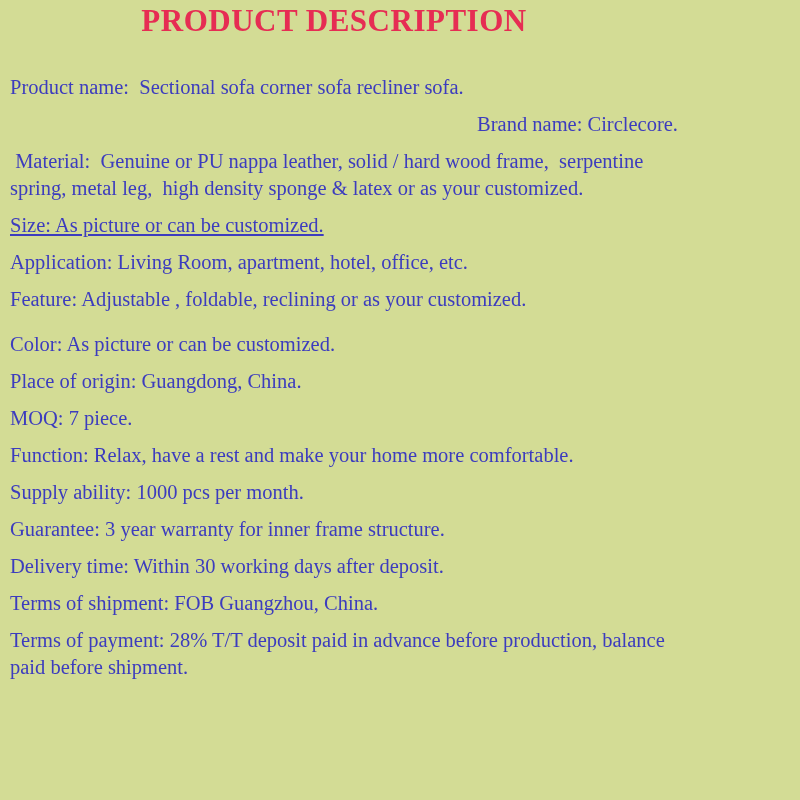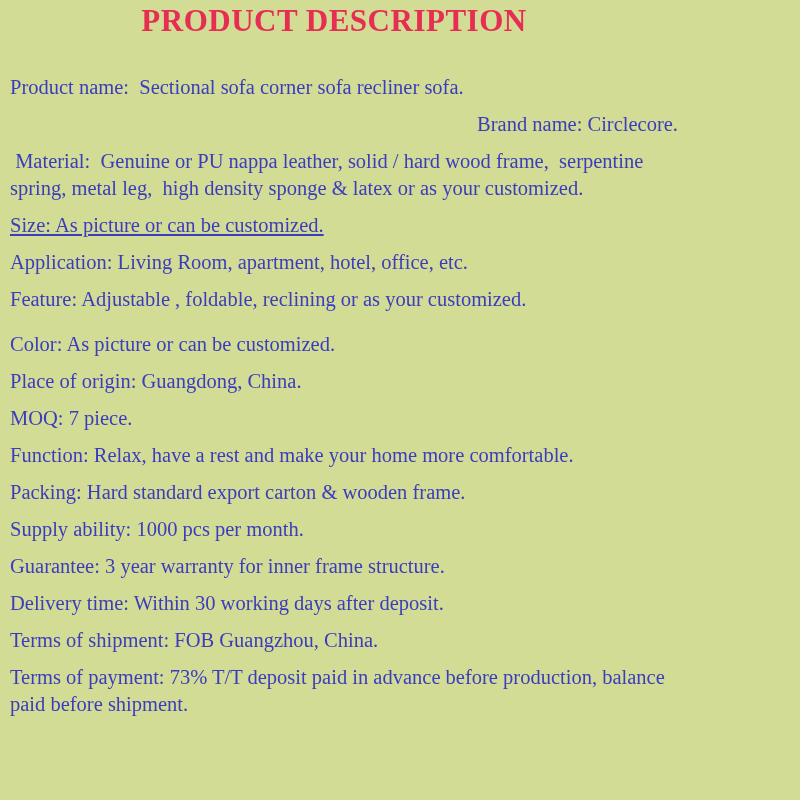--- a/index.html
+++ b/index.html
@@ -53,20 +53,19 @@
   <p class="spec-line" style="color: rgb(60, 60, 190);">Product name:  Sectional sofa corner sofa recliner sofa.</p>
       <p class="spec-line" style="color: rgb(60, 60, 190); text-align: right;">Brand name: Circlecore.</p>
       <p class="spec-line" style="color: rgb(60, 60, 190);"> Material:  Genuine or PU nappa leather, solid / hard wood frame,  serpentine spring, metal leg,  high density sponge &amp; latex or as your customized.</p>
       <p class="spec-line" style="color: rgb(60, 60, 190); text-decoration: underline;">Size: As picture or can be customized.</p>
       <p class="spec-line" style="color: rgb(60, 60, 190);">Application: Living Room, apartment, hotel, office, etc.</p>
       <p class="spec-line" style="color: rgb(60, 60, 190);">Feature: Adjustable , foldable, reclining or as your customized.</p>
       <p class="spec-line" style="color: rgb(60, 60, 190); margin-top: 18px;">Color: As picture or can be customized.</p>
       <p class="spec-line" style="color: rgb(60, 60, 190);">Place of origin: Guangdong, China.</p>
       <p class="spec-line" style="color: rgb(60, 60, 190);">MOQ: 7 piece.</p>
       <p class="spec-line" style="color: rgb(60, 60, 190);">Function: Relax, have a rest and make your home more comfortable.</p>
-      <p class="spec-line" style="color: rgb(60, 60, 190);">Packing: Hard standard export carton &amp; wooden frame.</p>
       <p class="spec-line" style="color: rgb(60, 60, 190);">Supply ability: 1000 pcs per month.</p>
       <p class="spec-line" style="color: rgb(60, 60, 190);">Guarantee: 3 year warranty for inner frame structure.</p>
       <p class="spec-line" style="color: rgb(60, 60, 190);">Delivery time: Within 30 working days after deposit.</p>
       <p class="spec-line" style="color: rgb(60, 60, 190);">Terms of shipment: FOB Guangzhou, China.</p>
-      <p class="spec-line" style="color: rgb(60, 60, 190);">Terms of payment: 73% T/T deposit paid in advance before production, balance paid before shipment.</p>
+      <p class="spec-line" style="color: rgb(60, 60, 190);">Terms of payment: 28% T/T deposit paid in advance before production, balance paid before shipment.</p>
     </div>
 </div>
 
 </body></html>

